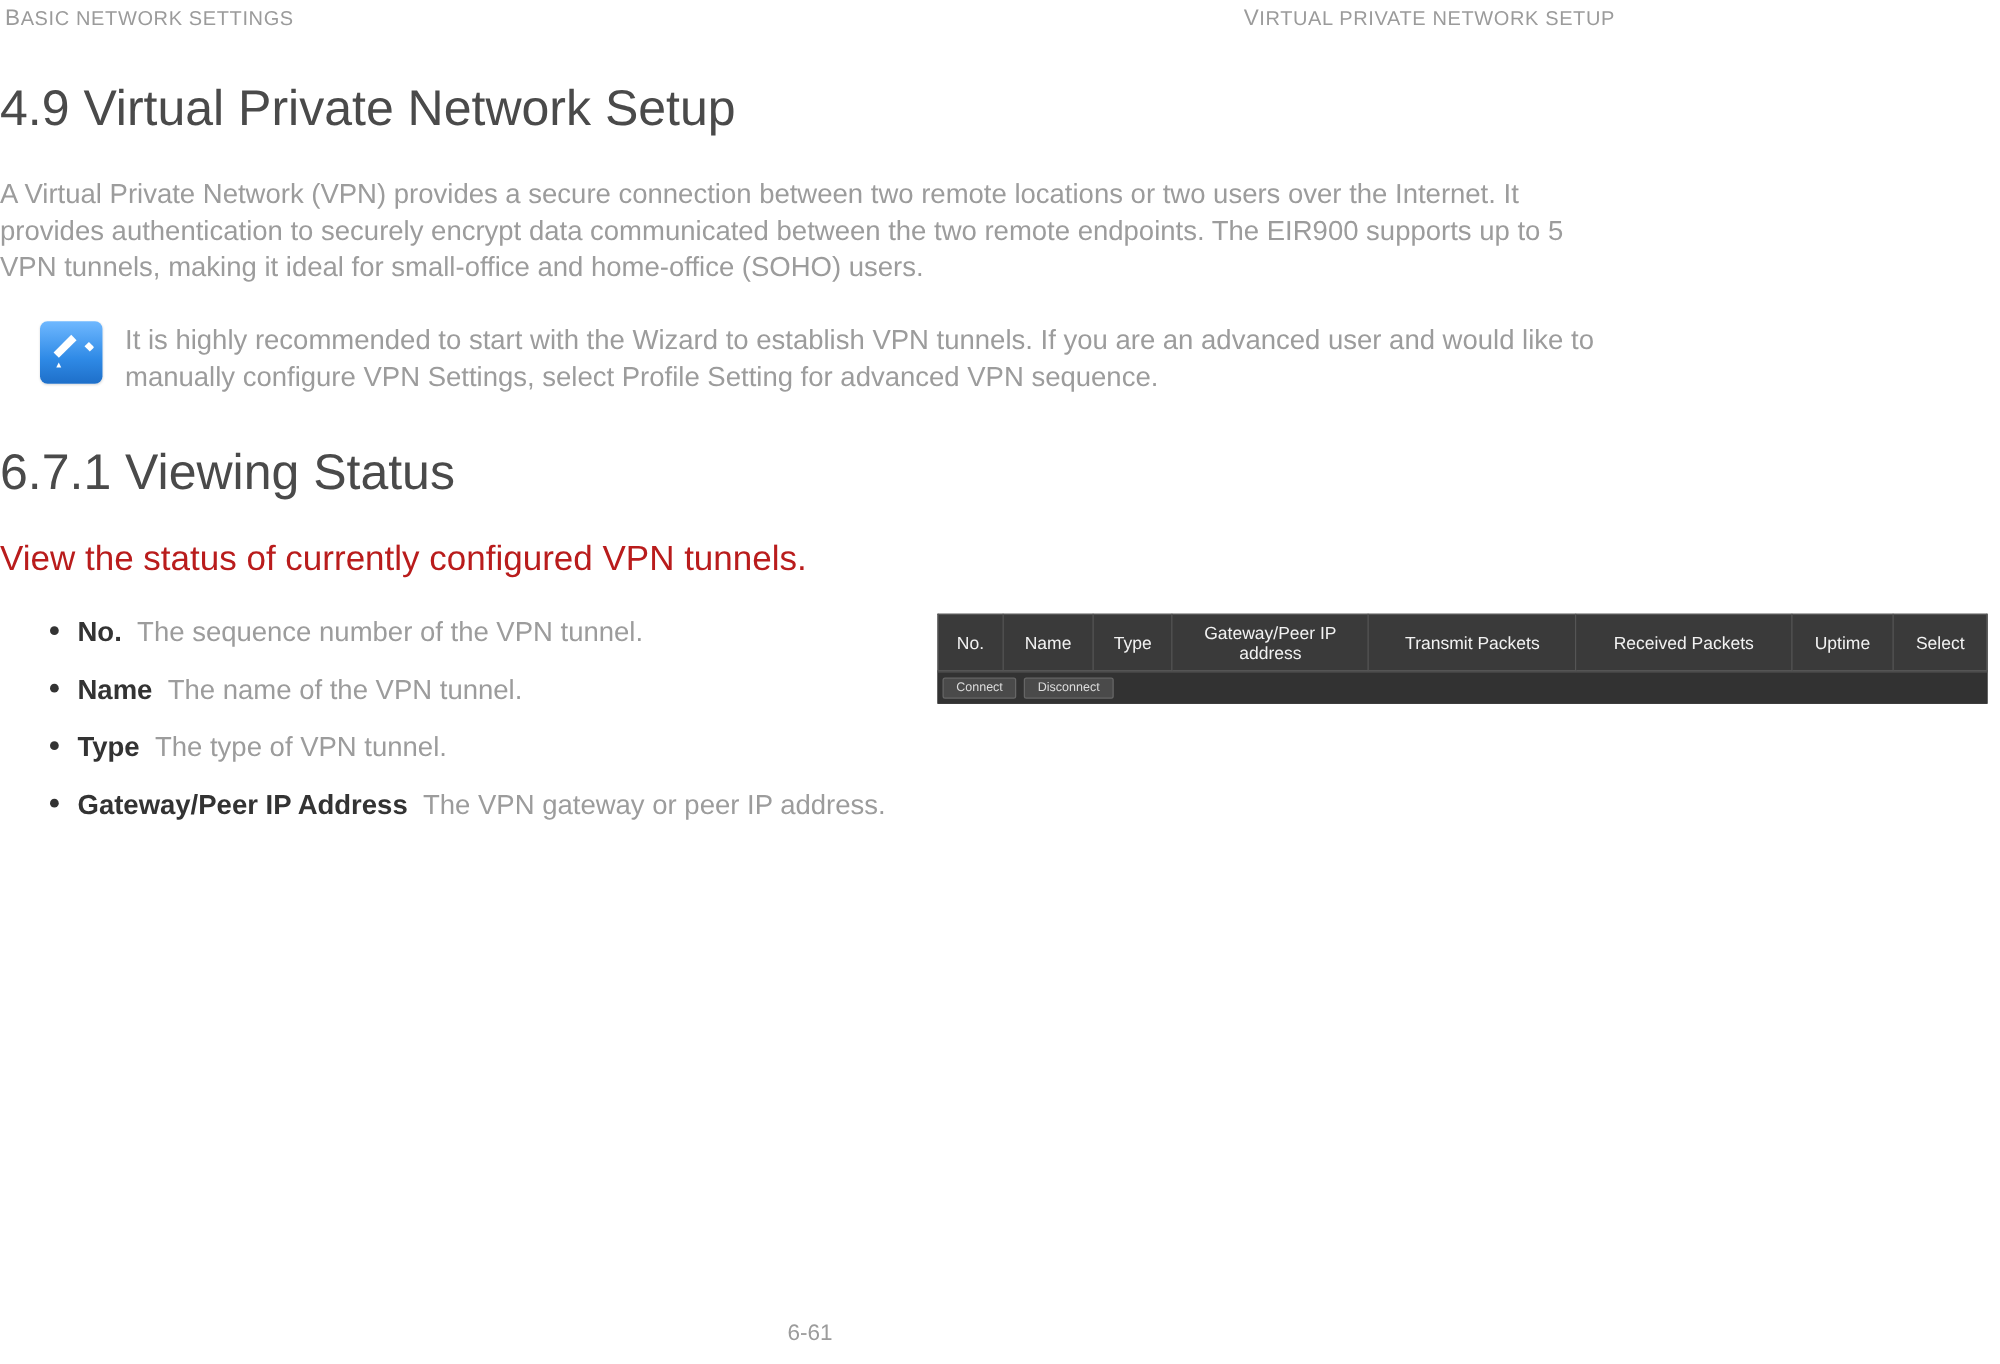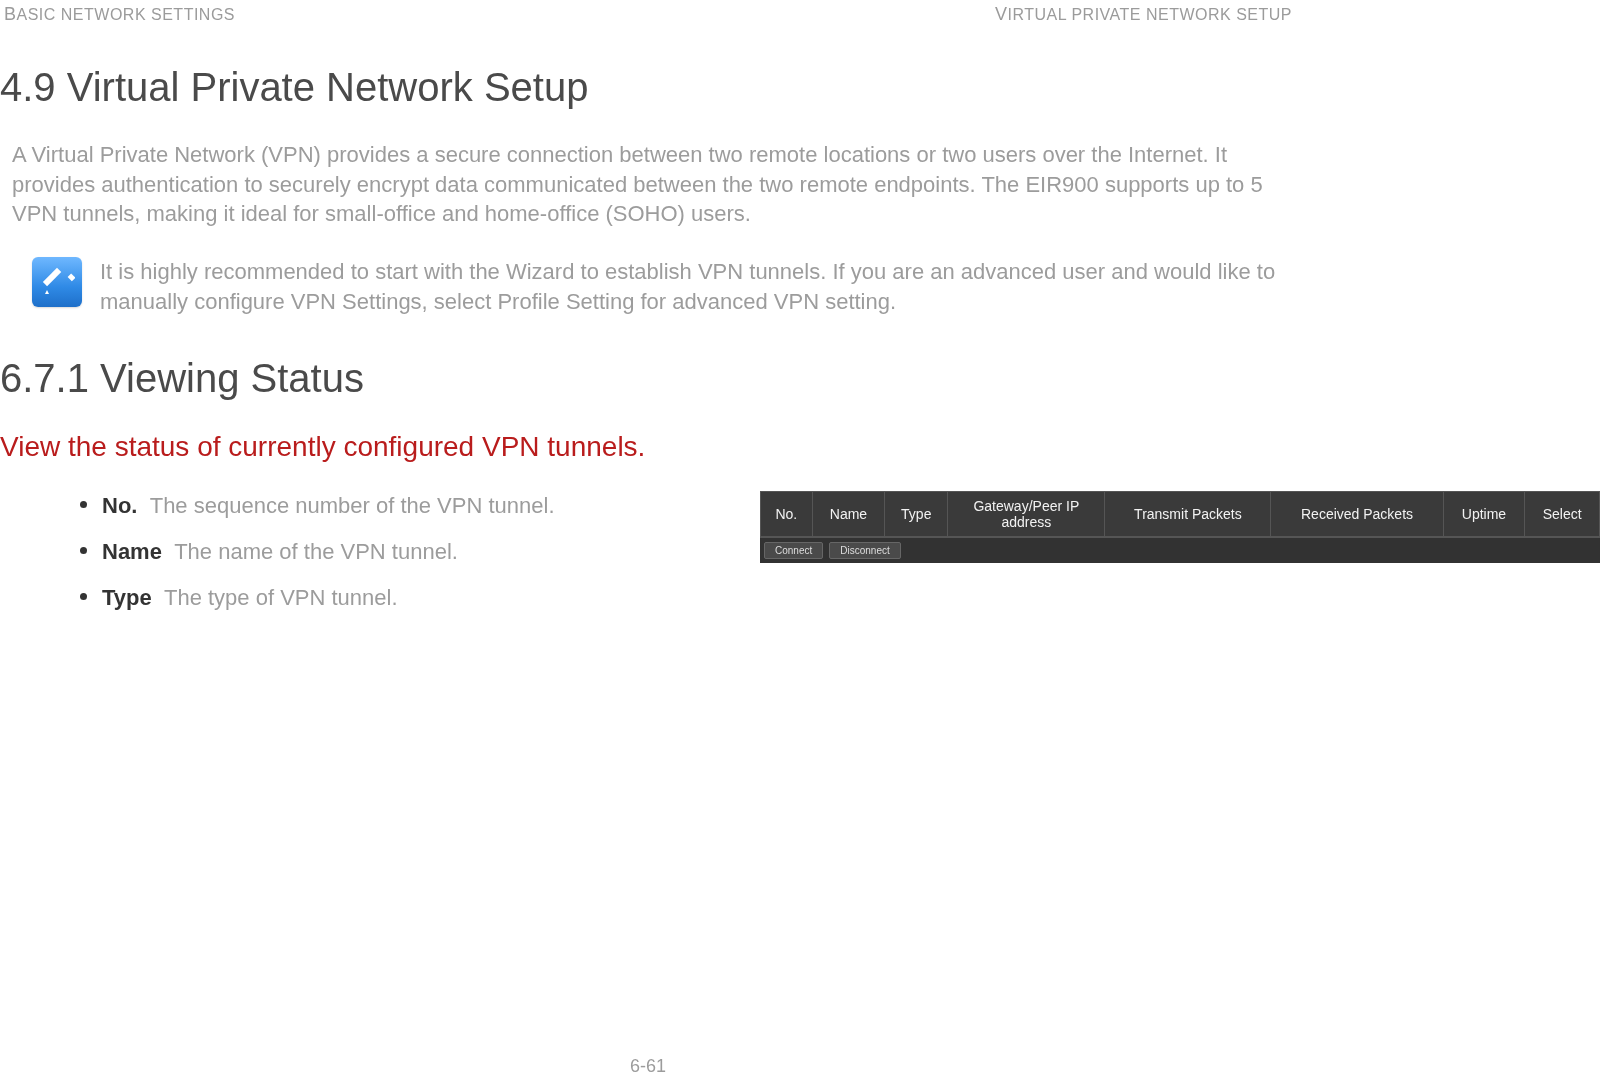--- a/index.html
+++ b/index.html
@@ -41,21 +41,20 @@
     color: #4a4a4a;
     margin: 40px 0 30px 0;
     padding: 0;
     font-family: Verdana, Arial, sans-serif;
   }
   .intro {
     color: #9c9c9c;
     font-size: 22px;
     line-height: 1.35;
     margin: 0 0 28px 0;
-    padding-left: 12px;
   }
   .note-block {
     display: flex;
     align-items: flex-start;
     gap: 18px;
     margin: 0 0 30px 32px;
   }
   .note-icon {
     width: 50px;
     height: 50px;
@@ -85,22 +84,22 @@
     font-size: 22px;
     line-height: 1.35;
   }
   .subsection-intro {
     color: #b91c1c;
     font-size: 28px;
     margin: 0 0 28px 0;
   }
   .two-col {
     display: flex;
+    gap: 30px;
     align-items: flex-start;
-    margin-left: 40px;
   }
   .col-left {
     flex: 0 0 720px;
   }
   .col-right {
     flex: 1;
   }
   ul.field-list {
     list-style: none;
     padding: 0 0 0 40px;
@@ -198,39 +197,42 @@
     <div class="note-icon">
       <svg width="36" height="36" viewBox="0 0 36 36">
         <g>
           <polygon points="6,30 10,30 8,26" fill="#ffffff"></polygon>
           <rect x="8" y="8" width="6" height="20" transform="rotate(45 18 18)" fill="#ffffff"></rect>
           <rect x="22" y="2" width="6" height="5" transform="rotate(45 18 18)" fill="#ffffff"></rect>
         </g>
       </svg>
     </div>
     <div class="note-text">
-      <span class="note-body">It is highly recommended to start with the Wizard to establish VPN tunnels. If you are an advanced user and would like to manually configure VPN Settings, select Profile Setting for advanced VPN setting.</span>
+      <span class="note-body">It is highly recommended to start with the Wizard to establish VPN tunnels. If you are an advanced user and would like to manually configure VPN Settings, select Profile Setting for advanced VPN sequence.</span>
     </div>
   </div>
 
   <h1 class="section-title">6.7.1 Viewing Status</h1>
 
   <p class="subsection-intro">View the status of currently configured VPN tunnels.</p>
 
   <div class="two-col">
     <div class="col-left">
       <ul class="field-list">
         <li>
           <span class="term">No.</span>&nbsp;&nbsp;<span>The sequence number of the VPN tunnel.</span>
         </li>
         <li>
           <span class="term">Name</span>&nbsp;&nbsp;<span>The name of the VPN tunnel.</span>
         </li>
         <li>
           <span class="term">Type</span>&nbsp;&nbsp;<span>The type of VPN tunnel.</span>
+        </li>
+        <li>
+          <span class="term">Gateway/Peer IP Address</span>&nbsp;&nbsp;<span>The VPN gateway or peer IP address.</span>
         </li>
       </ul>
     </div>
     <div class="col-right">
       <div class="vpn-table-wrap">
         <table class="vpn-table">
           <thead>
             <tr>
               <th>No.</th>
               <th>Name</th>

